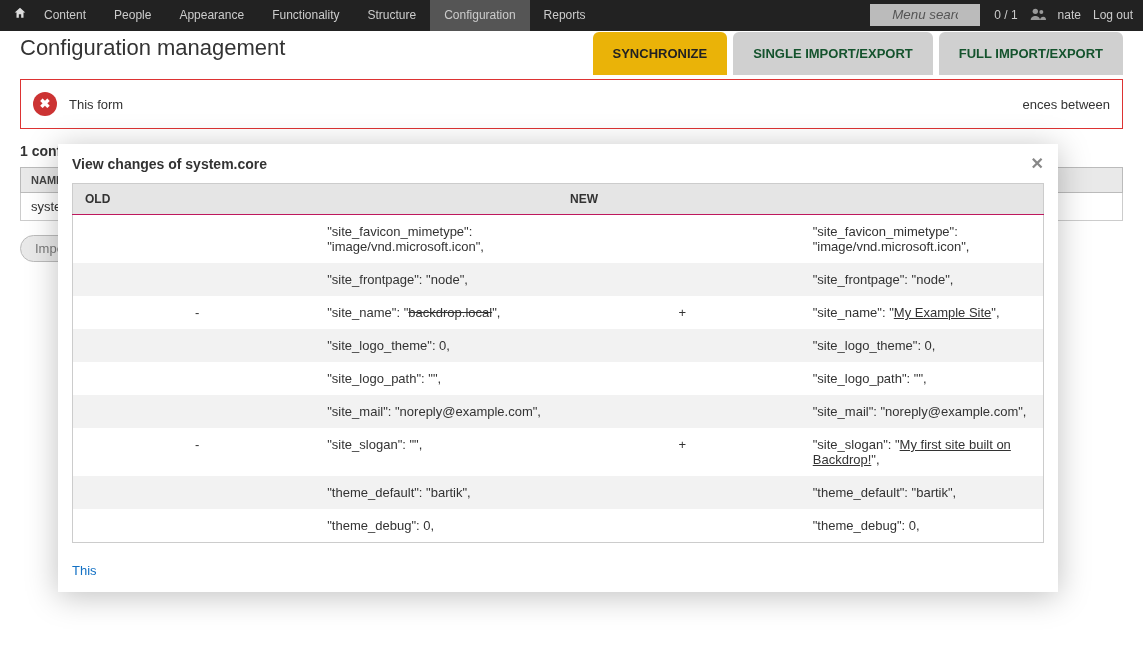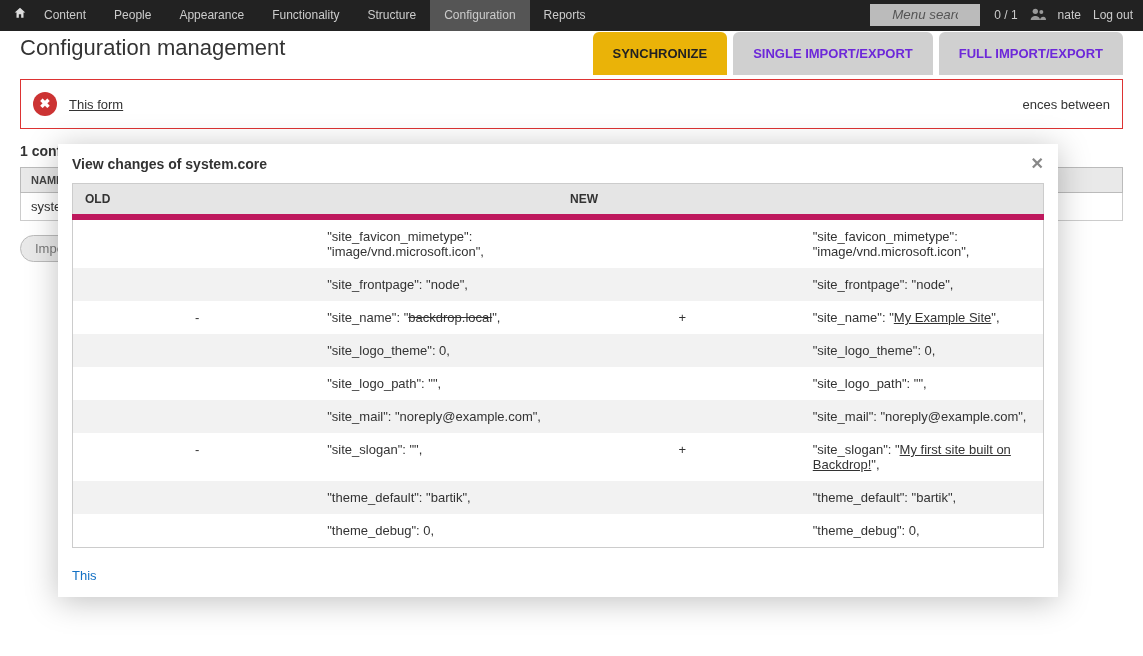--- a/index.html
+++ b/index.html
@@ -47,36 +47,36 @@
   .breadcrumb { padding: 14px 0 8px; font-size: 12px; color: #555; }
   .breadcrumb a { color: #1270c4; text-decoration: none; }
   .breadcrumb .sep { color: #888; padding: 0 4px; }
 
   .page-title-row { display: flex; align-items: flex-end; justify-content: space-between; }
   h1.page-title { font-size: 22px; font-weight: normal; margin: 4px 0 14px; }
 
   .tabs { display: flex; gap: 6px; margin-top: -40px; }
   .tab {
     padding: 14px 20px; font-weight: bold; font-size: 13px;
-    background: #d0d0d0; color: #6d28d9;
+    background: #d0d0d0; color: #14532d;
     border-radius: 6px 6px 0 0;
   }
   .tab.active { background: #eab308; color: #222; }
 
   .error-box {
     border: 1px solid #d33; background: #fff;
     display: flex; align-items: center;
     padding: 12px; margin: 4px 0 14px;
   }
   .error-box .error-icon {
     width: 24px; height: 24px; border-radius: 50%;
     background: #c33; color: #fff; text-align: center; line-height: 24px;
     font-weight: bold; margin-right: 12px;
   }
-  .error-box .msg { flex: 1; color: #333; text-decoration: underline; }
+  .error-box .msg { flex: 1; color: #333; }
   .count-heading { font-weight: bold; font-size: 14px; margin: 8px 0; }
 
   table.list { width: 100%; border-collapse: collapse; border: 1px solid #bbb; }
   table.list th {
     background: #e9e9e9; text-align: left; padding: 6px 10px;
     border: 1px solid #bbb; font-size: 11px; color: #444;
   }
   table.list td { border: 1px solid #ccc; padding: 6px 10px; }
 
   .import-btn {
@@ -101,21 +101,21 @@
     padding: 10px 14px;
     font-weight: bold; font-size: 14px;
   }
   .modal-header .close-x { color: #888; cursor: pointer; font-size: 16px; }
 
   .modal-body { padding: 0 14px 10px; }
 
   .diff-table { width: 100%; border: 1px solid #ccc; border-collapse: collapse; table-layout: fixed; }
   .diff-table th {
     background: #e5e5e5; text-align: left; padding: 8px 12px;
-    border-bottom: 6px solid #be185d; font-size: 12px; font-weight: bold;
+    border-bottom: 1px solid #be185d; font-size: 12px; font-weight: bold;
     width: 50%;
   }
   .diff-table td { padding: 9px 12px; vertical-align: top; font-size: 13px; }
   .diff-table td.sign { width: 16px; text-align: center; color: #333; padding-left: 6px; padding-right: 0; }
   .diff-table td.cell { }
   .diff-table tr.alt td { background: #f2f2f2; }
   .strikeout { text-decoration: line-through; }
   .ins { text-decoration: underline; }
   .modal-footer { padding: 10px 14px 14px; }
   .modal-footer a { color: #1270c4; text-decoration: none; }

